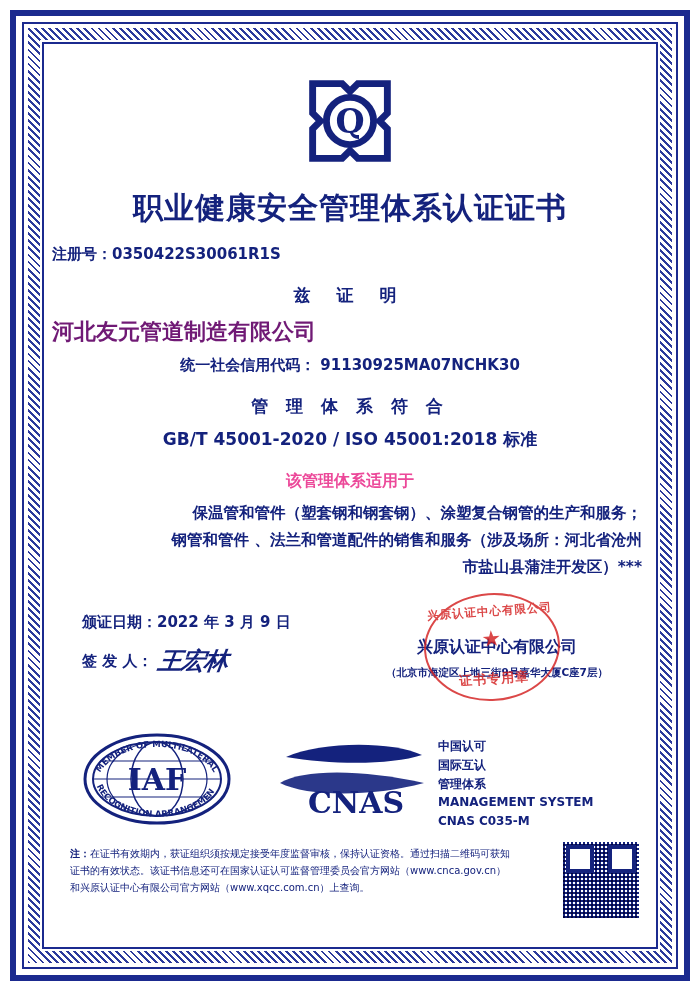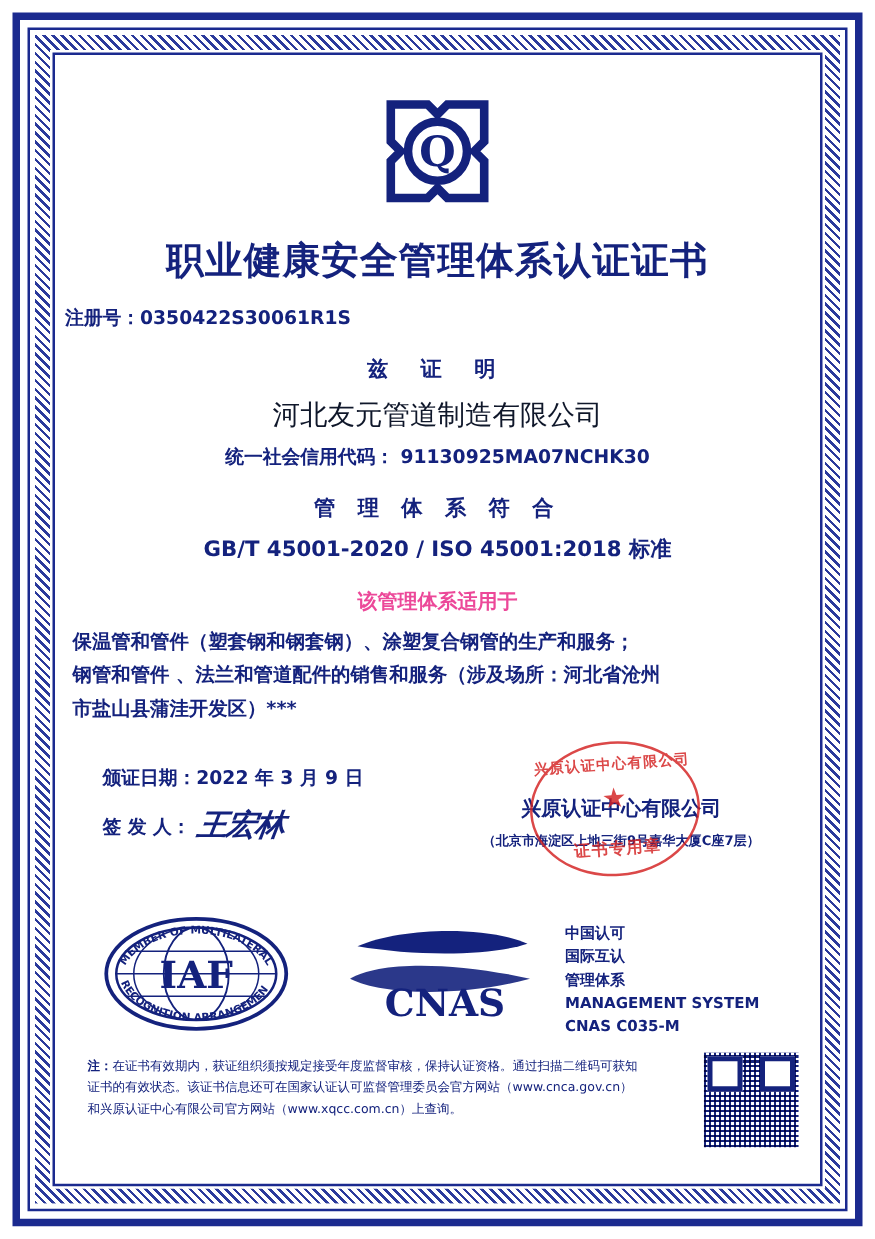--- a/index.html
+++ b/index.html
@@ -95,25 +95,25 @@
     text-align: center;
     font-size: 17px;
     font-weight: bold;
     letter-spacing: 10px;
     margin-top: 20px;
     color: #14227d;
     font-family: "DejaVu Sans", sans-serif;
   }
 
   .company {
-    text-align: center;
+    text-align: left;
     font-size: 22px;
-    font-weight: normal;
+    font-weight: bold;
     margin-top: 10px;
-    color: #0f172a;
+    color: #701a75;
     font-family: "DejaVu Sans", sans-serif;
   }
 
   .info-line {
     text-align: center;
     font-size: 15px;
     font-weight: bold;
     margin-top: 9px;
     color: #14227d;
     font-family: "DejaVu Sans", sans-serif;
@@ -141,21 +141,21 @@
   .scope-head {
     text-align: center;
     font-size: 16px;
     font-weight: bold;
     margin-top: 20px;
     color: #ec4899;
     font-family: "DejaVu Sans", sans-serif;
   }
 
   .scope-body {
-    text-align: left;
+    text-align: right;
     font-size: 15.5px;
     font-weight: bold;
     line-height: 1.75;
     margin-top: 8px;
     padding: 0 6px;
     color: #14227d;
     font-family: "DejaVu Sans", sans-serif;
   }
 
   
@@ -270,21 +270,21 @@
   }
   .cnas {
     position: absolute;
     left: 220px;
     top: 8px;
     width: 168px;
     height: 82px;
   }
   .cnas-text {
     position: absolute;
-    left: 400px;
+    left: 386px;
     top: 6px;
     font-size: 12px;
     line-height: 1.55;
     font-weight: bold;
     color: #14227d;
     font-family: "DejaVu Sans", sans-serif;
   }
 
   
   .footnote {

